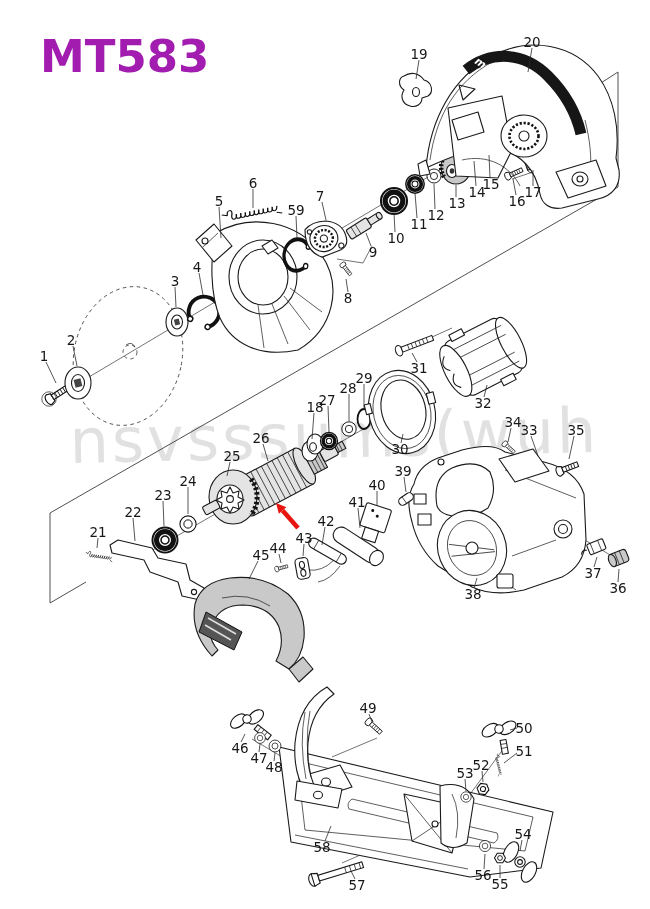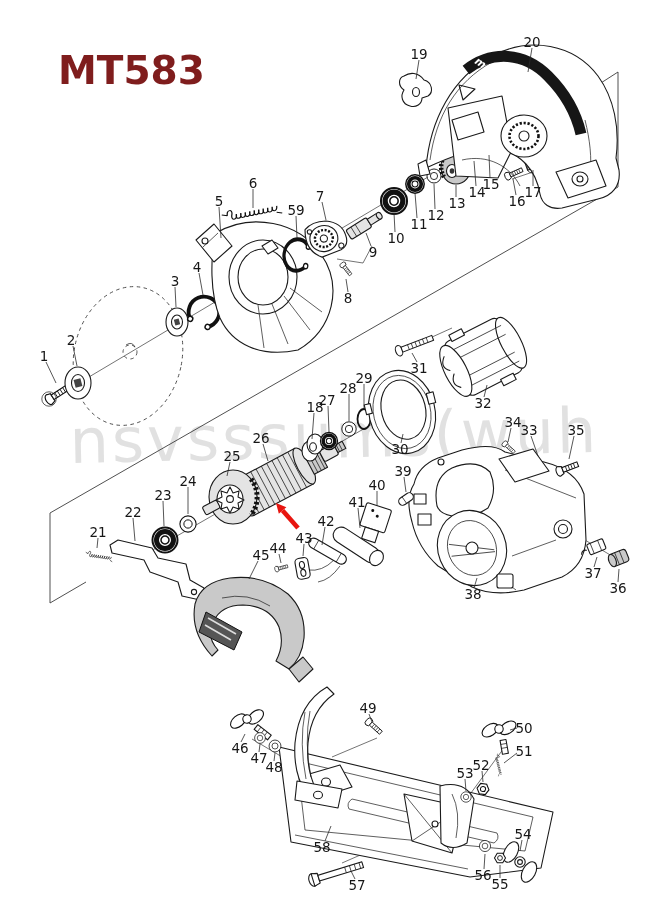--- a/index.html
+++ b/index.html
@@ -1,19 +1,19 @@
 <!DOCTYPE html>
 <html><head>
 <meta charset="utf-8">
 <style>
   html,body{margin:0;padding:0;background:#fff;}
   .page{position:relative;width:650px;height:909px;background:#fff;overflow:hidden;
         font-family:"DejaVu Sans",sans-serif;}
-  .title{position:absolute;left:40px;top:30px;margin:18px;font-size:39px;font-weight:900;
-         letter-spacing:0px;color:#7f1d1d;font-family:"DejaVu Sans",sans-serif;}
+  .title{position:absolute;left:40px;top:30px;margin:0;font-size:45px;font-weight:900;
+         letter-spacing:0px;color:#a21caf;font-family:"DejaVu Sans",sans-serif;}
   svg{position:absolute;left:0;top:0;}
   .s   {fill:none;stroke:#1a1a1a;stroke-width:1.1;stroke-linejoin:round;stroke-linecap:round;}
   .w   {fill:#fff;stroke:#1a1a1a;stroke-width:1.1;stroke-linejoin:round;}
   .g1  {fill:#e4e4e4;stroke:#1a1a1a;stroke-width:1.1;stroke-linejoin:round;}
   .g2  {fill:#c9c9c9;stroke:#1a1a1a;stroke-width:1.1;stroke-linejoin:round;}
   .thin{fill:none;stroke:#1a1a1a;stroke-width:0.7;}
   .dash{stroke-dasharray:3.5,3.5;stroke:#4a4a4a;stroke-width:0.9;fill:none;}
   .frameln{stroke:#3c3c3c;stroke-width:0.9;}
   .axisln{stroke:#454545;stroke-width:0.75;}
   .leaderln{stroke:#2b2b2b;stroke-width:0.8;}

